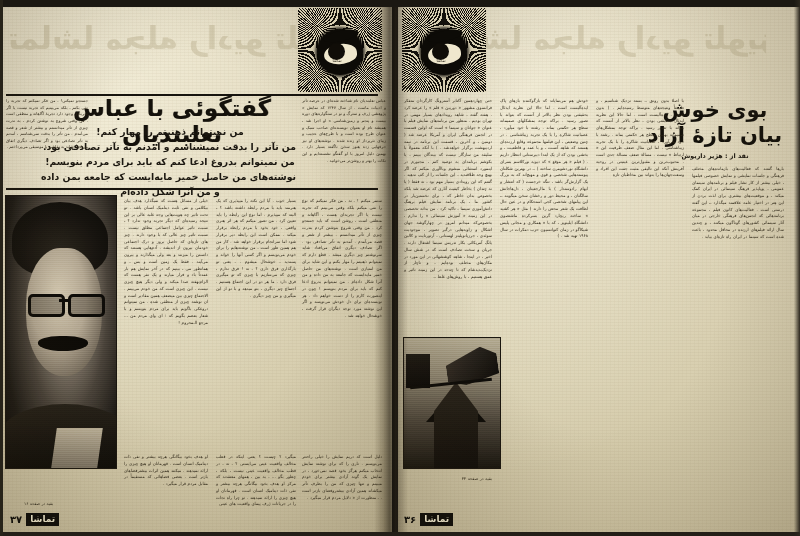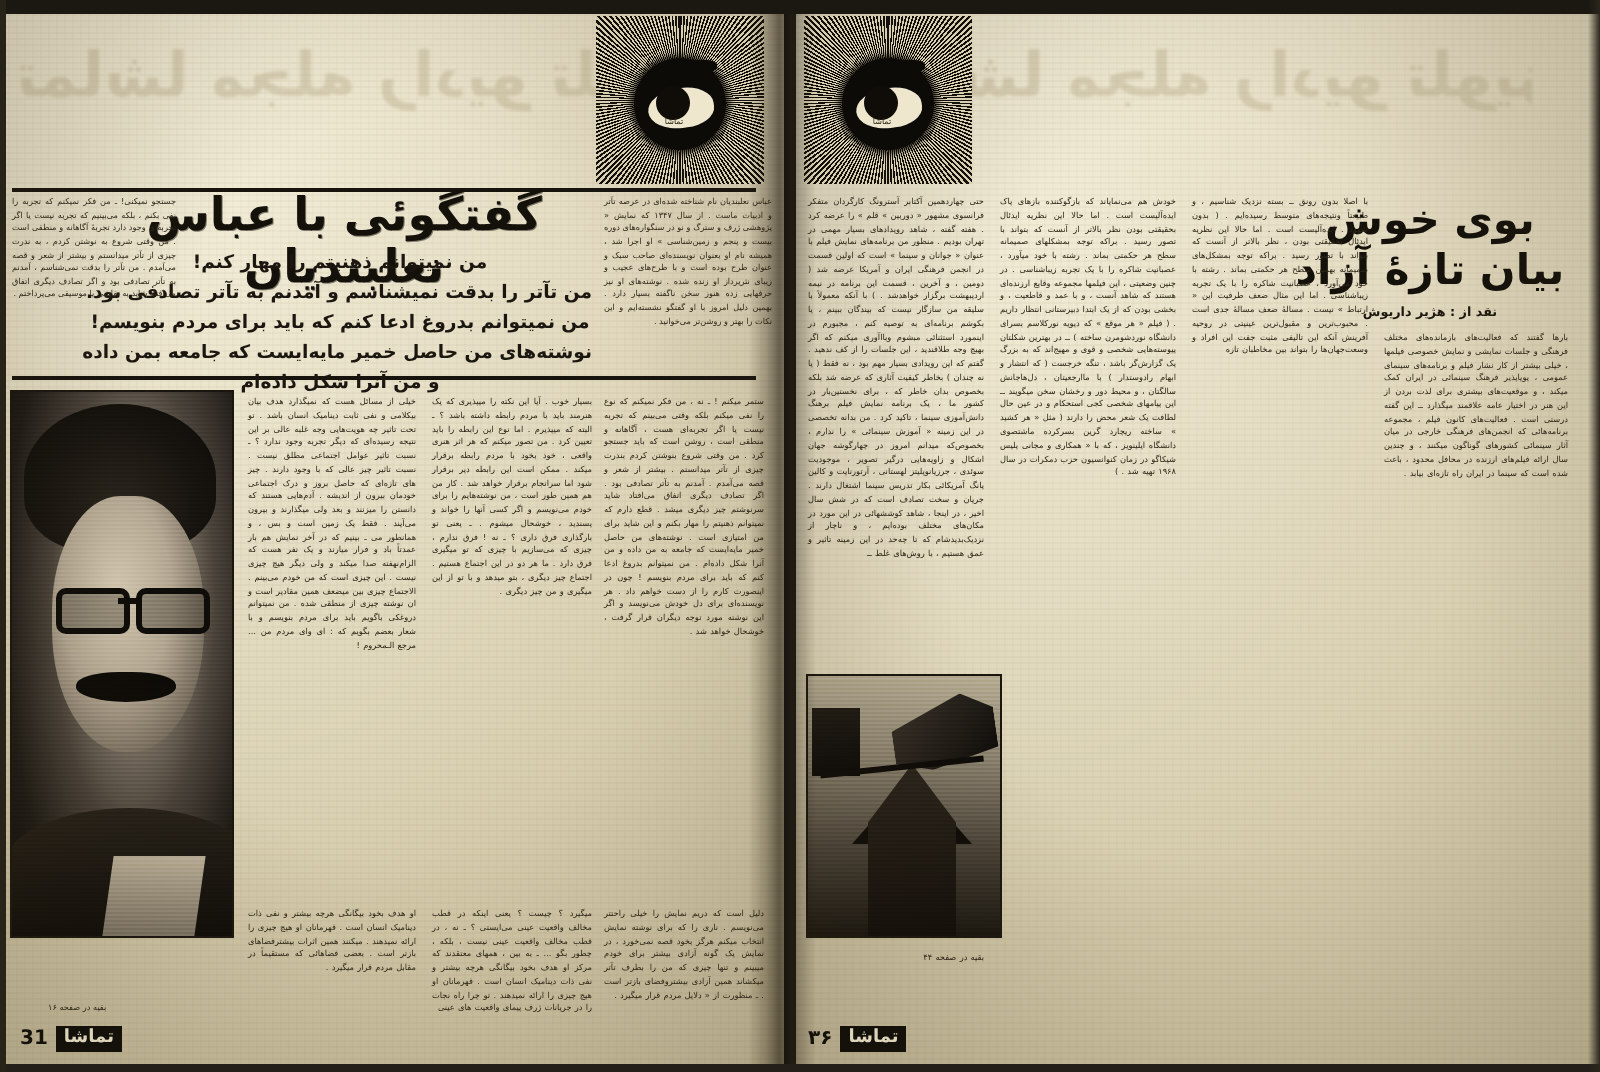--- a/index.html
+++ b/index.html
@@ -397,21 +397,21 @@
     <div class="eye">
       <div class="sclera"></div>
       <div class="iris"></div>
       <div class="brow"></div>
       <div class="mark">تماشا</div>
     </div>
   </div>
 
   <div class="footer-logo" id="footer-left">
     <span class="mark">تماشا</span>
-    <span class="pg">31</span>
+    <span class="pg">۳۷</span>
   </div>
   <div class="footer-logo" id="footer-right">
     <span class="mark">تماشا</span>
     <span class="pg">۳۶</span>
   </div>
 
   <div class="cont-note" id="cont-left">بقیه در صفحه ۱۶</div>
 
   <div class="gutter"></div>
   <div class="gutter-edge"></div>

